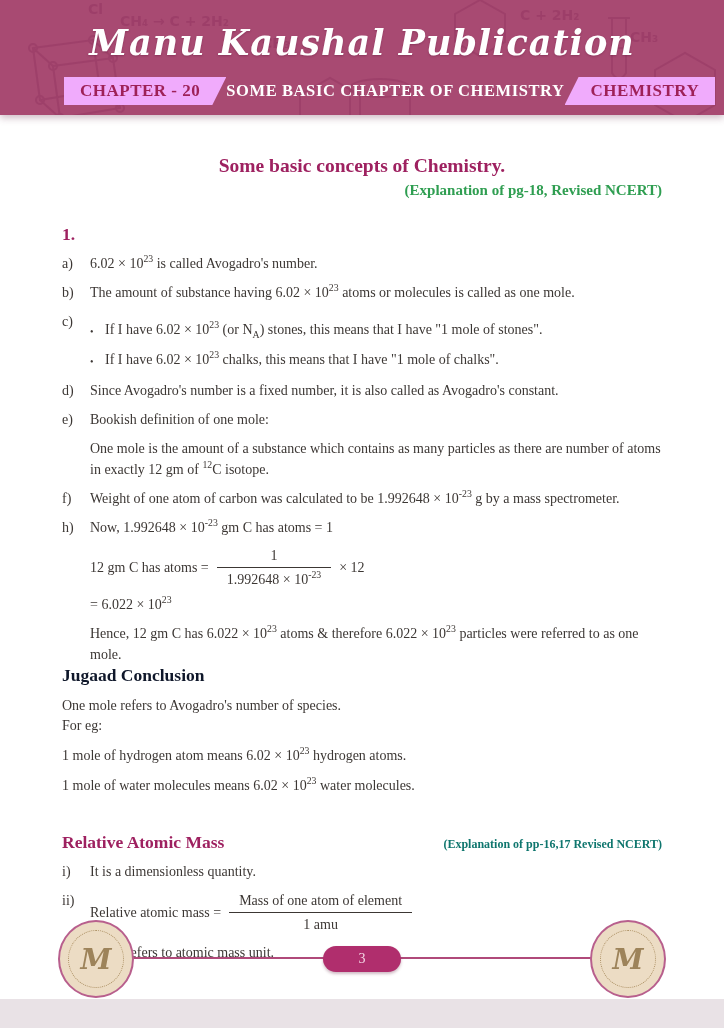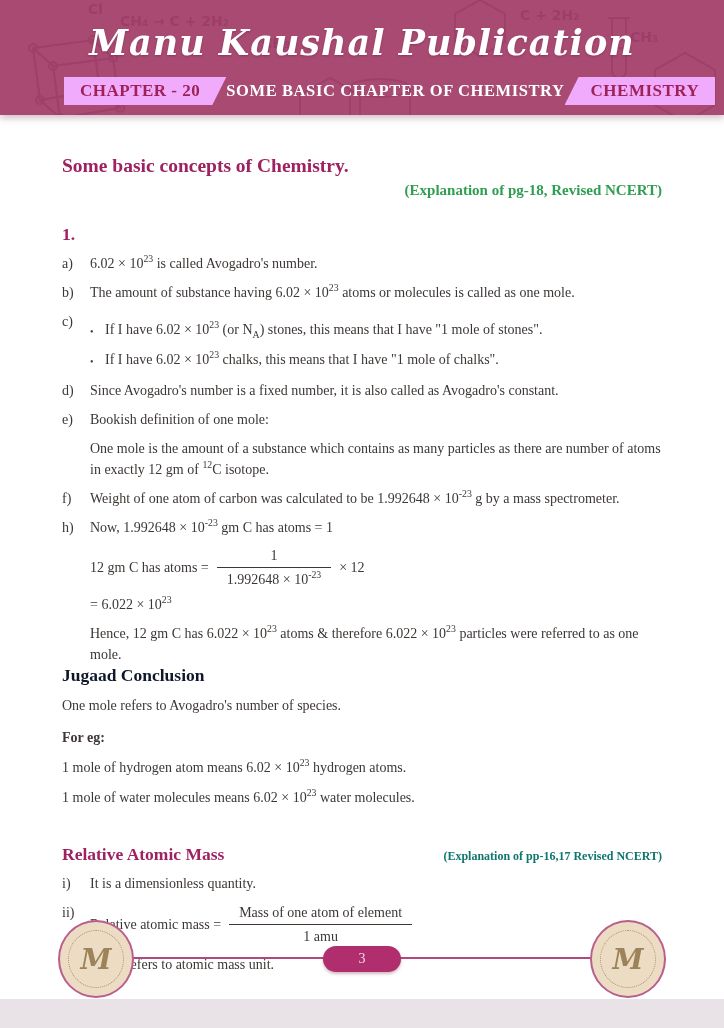--- a/index.html
+++ b/index.html
@@ -27,21 +27,21 @@
   .chapter-title {
     flex:1; display:flex; align-items:center; justify-content:center;
     color:#ffffff; font-weight:bold; font-size:16.5px; letter-spacing:.6px; white-space:nowrap;
   }
 
   
   .content { position:absolute; top:115px; left:0; width:724px; padding:0 62px; color:#3c3734; font-size:14px; }
   sup { font-size:.7em; line-height:0; }
   sub { font-size:.7em; line-height:0; }
 
-  .main-title { margin-top:40px; font-size:19.5px; font-weight:bold; color:#9e2160; }
+  .main-title { margin-top:40px; font-size:19.5px; font-weight:bold; color:#9e2160;text-align:center; }
   .note { margin-top:5px; text-align:right; font-weight:bold; font-size:15px; color:#2f9e51; }
 
   .sec-heading { margin-top:25px; font-size:17.5px; font-weight:bold; color:#9e2160; display:flex; }
   .sec-num { width:30px; }
 
   .li { display:flex; margin-top:9px; line-height:20px; }
   .li-label { width:28px; flex:0 0 28px; }
   .li-text { flex:1; }
 
   .bullet-row { display:flex; margin-top:8px; line-height:20px; }
@@ -50,21 +50,21 @@
   .sub-para { margin-top:8px; line-height:21px; }
 
   .formula-row { display:flex; align-items:center; gap:8px; margin-top:8px; }
   .frac { display:inline-block; text-align:center; line-height:19px; }
   .frac .num { display:block; padding:0 10px 2px; border-bottom:1.4px solid #3c3734; }
   .frac .den { display:block; padding:2px 10px 0; }
   .formula-result { margin-top:6px; line-height:20px; }
 
   .sub-heading { font-size:17.5px; font-weight:bold; color:#0f172a; }
   .plain-line { margin-top:10px; line-height:20px; }
-  .bold-line { margin-top:12px; font-weight:bold; line-height:20px; }
+  .bold-line { font-weight:normal; line-height:20px; }
 
   .ram-row { margin-top:24px; display:flex; justify-content:space-between; align-items:baseline; }
   .ram-note { font-weight:bold; font-size:12px; color:#0f766e; }
 
   
   .footer { position:absolute; left:0; right:0; bottom:16px; height:78px; }
   .footer-rule { position:absolute; top:37px; left:96px; right:96px; height:2px; background:#b04a7a; }
   .seal {
     position:absolute; top:0; width:76px; height:78px; border-radius:50%;
     background:#ecdcc4; border:2px solid #b85f8d;

